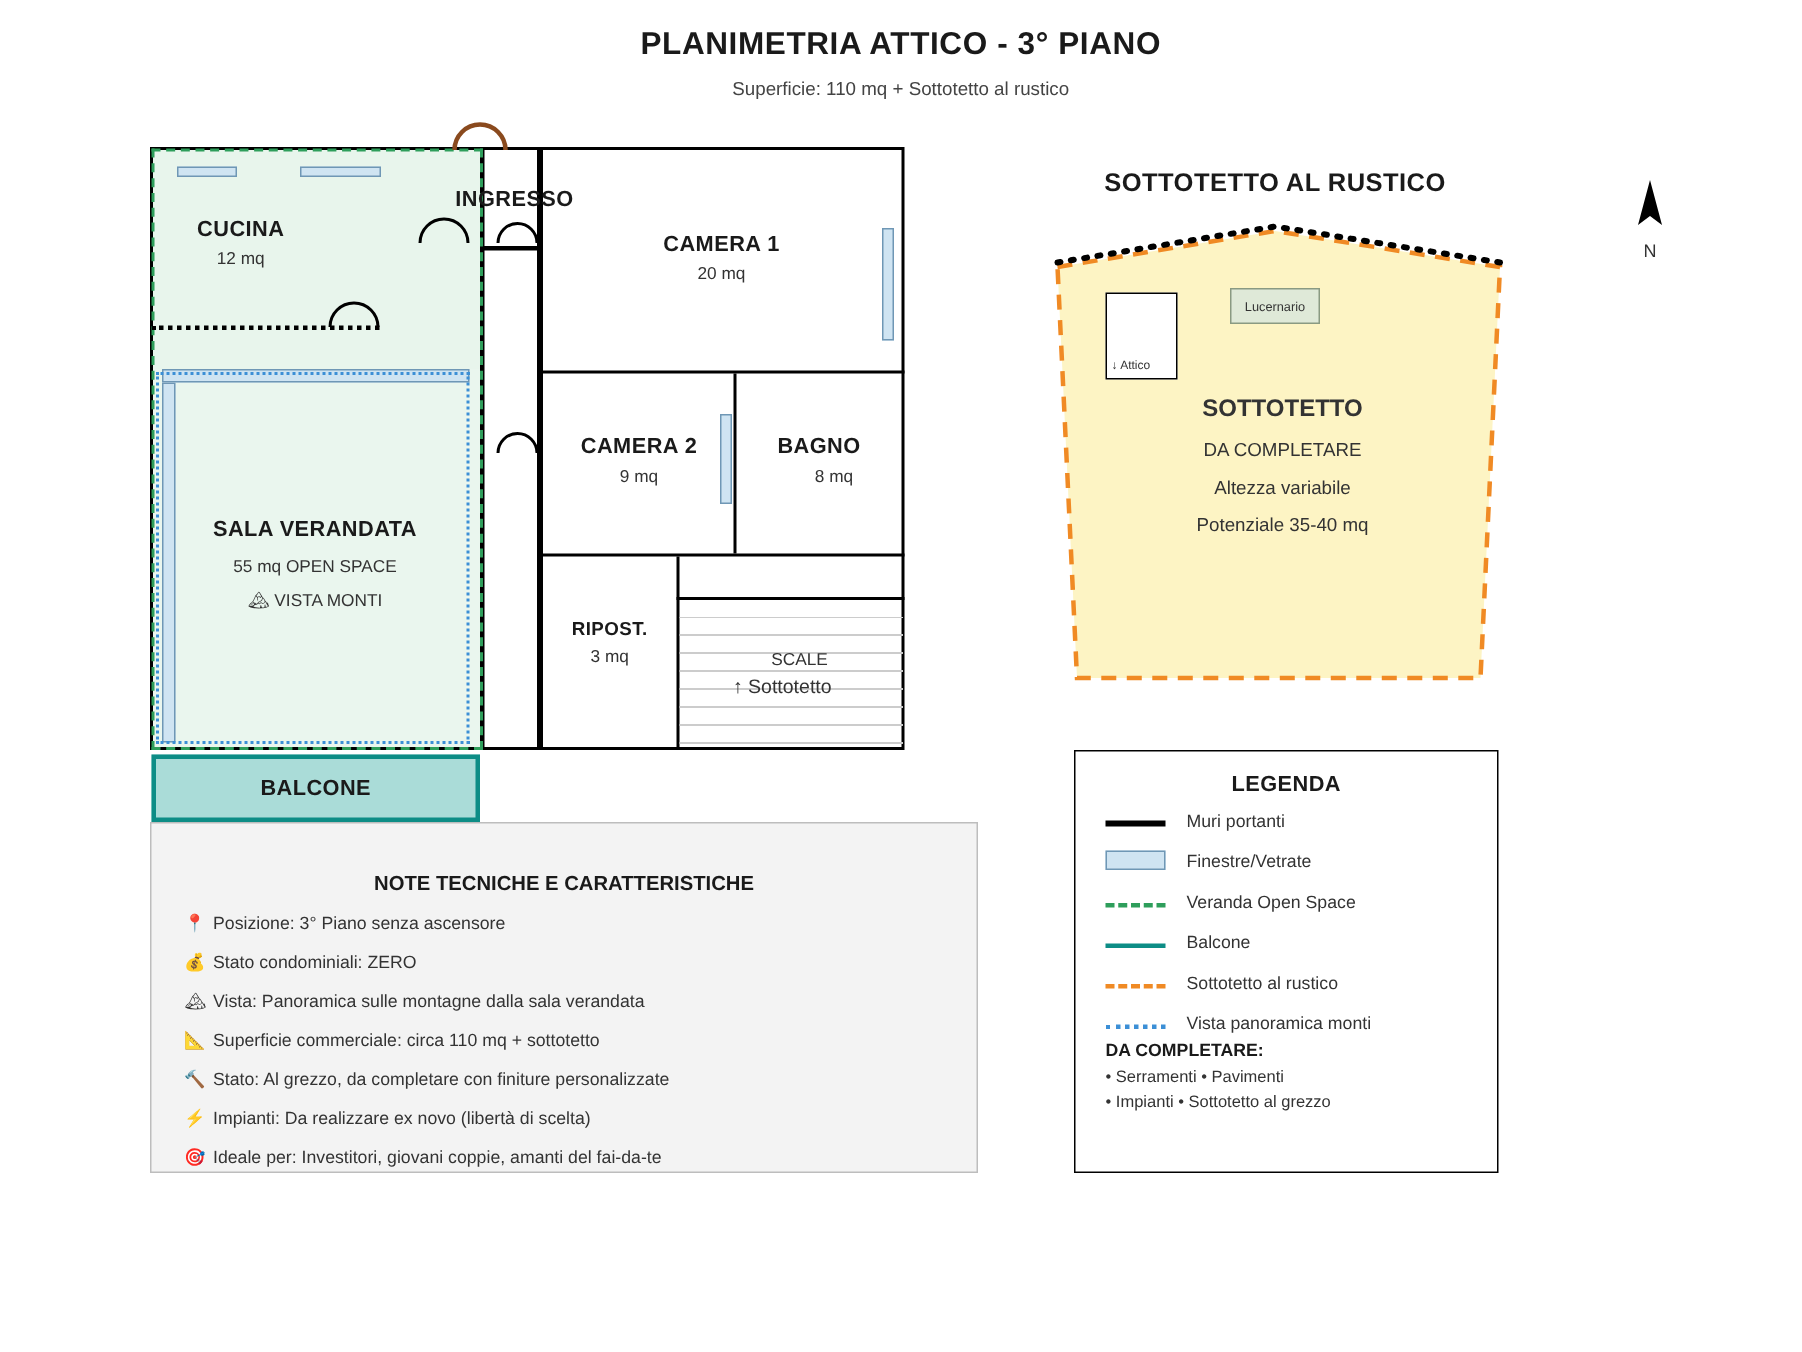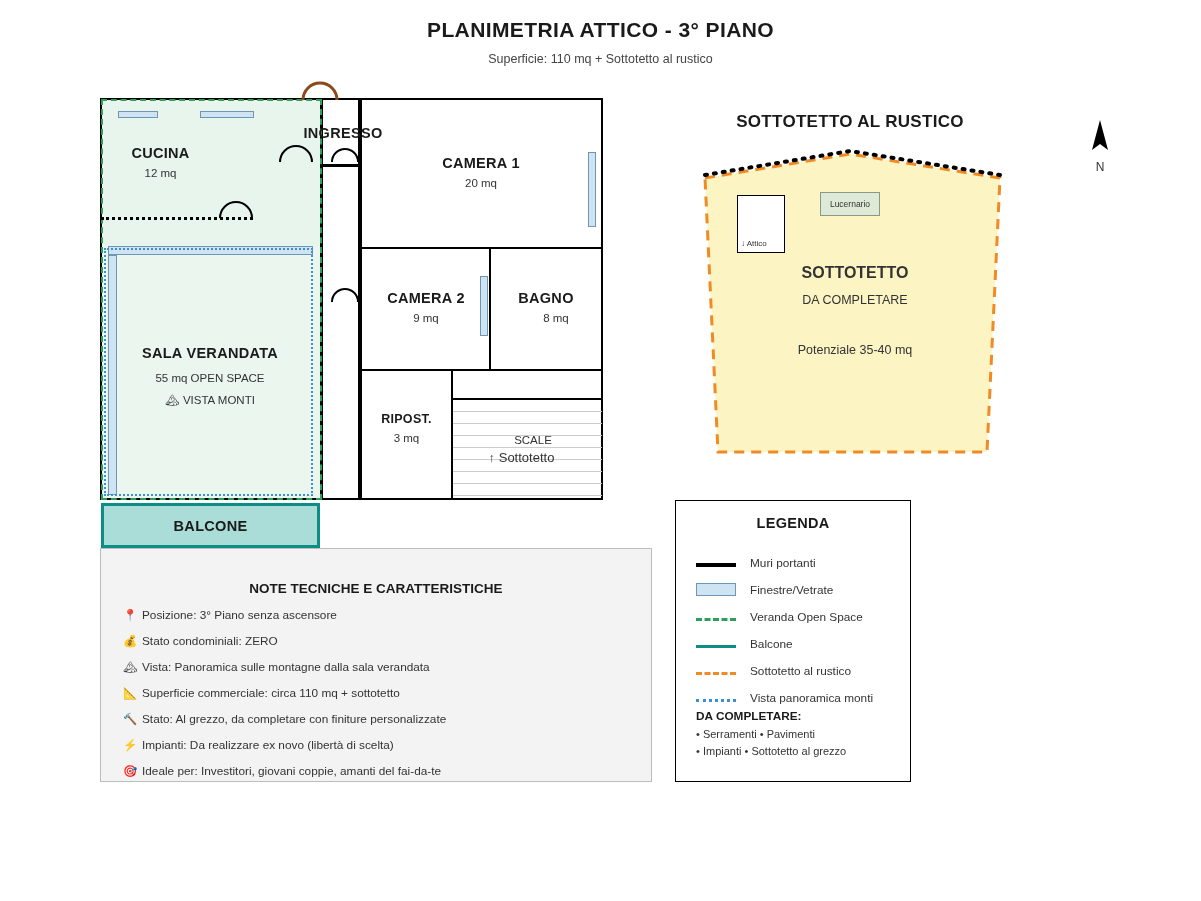--- a/index.html
+++ b/index.html
@@ -160,22 +160,22 @@
     color: #333333;
   }
   .note-ico {
     width: 19px;
     flex: 0 0 19px;
     font-size: 11.5px;
   }
 
   
   #legend-panel {
-    left: 675px; top: 500px;
-    width: 236px; height: 282px;
+    left: 716px; top: 500px;
+    width: 283px; height: 282px;
     background: #ffffff;
     border: 1.6px solid #000000;
     box-sizing: border-box;
   }
   #legend-title {
     margin-top: 14px;
     text-align: center;
     font-size: 14.5px;
     font-weight: bold;
     letter-spacing: 0.3px;
@@ -305,20 +305,21 @@
     <polygon points="15,38 160,14 310,38 297,312 28,312" fill="#fdf4c4" stroke="none"></polygon>
     <polygon points="15,38 160,14 310,38 297,312 28,312" fill="none" stroke="#f08a24" stroke-width="3" stroke-dasharray="10,7"></polygon>
     <polyline points="15,35 160,11 310,35" fill="none" stroke="#000000" stroke-width="4" stroke-dasharray="2,7" stroke-linecap="round"></polyline>
   </svg>
   <div class="abs" id="lucernario-box" style="left:130px;top:52px;width:60px;height:24px;">Lucernario</div>
   <div class="abs" id="scala-attico-box" style="left:47px;top:55px;width:48px;height:58px;">
     <span style="position:absolute;left:3px;bottom:4px;">↓ Attico</span>
   </div>
   <div class="abs attic-text" id="attic-name" style="left:0;top:124px;width:330px;">SOTTOTETTO</div>
   <div class="abs attic-text" style="left:0;top:153px;width:330px;">DA COMPLETARE</div>
+  <div class="abs attic-text" style="left:0;top:178px;width:330px;">Altezza variabile</div>
   <div class="abs attic-text" style="left:0;top:203px;width:330px;">Potenziale 35-40 mq</div>
 </div>
 
 <svg class="abs" style="left:1086px;top:120px;width:28px;height:34px;">
   <polygon points="14,0 22,30 14,24 6,30" fill="#000000"></polygon>
 </svg>
 <div class="abs" id="compass-n">N</div>
 
 <div class="abs" id="notes-panel">
   <div id="notes-title">NOTE TECNICHE E CARATTERISTICHE</div>
@@ -349,21 +350,21 @@
   </div>
   <div class="note-row">
     <span class="note-ico">🎯</span>
     <span>Ideale per: Investitori, giovani coppie, amanti del fai-da-te</span>
   </div>
 </div>
 
 <div class="abs" id="legend-panel">
   <div id="legend-title">LEGENDA</div>
 
-  <div class="legend-row" style="margin-top:20px;">
+  <div class="legend-row" style="margin-top:4px;">
     <span class="legend-swatch sw-wall"></span>
     <span>Muri portanti</span>
   </div>
   <div class="legend-row" style="margin-top:4px;">
     <span class="legend-swatch sw-window"></span>
     <span>Finestre/Vetrate</span>
   </div>
   <div class="legend-row" style="margin-top:4px;">
     <span class="legend-swatch sw-veranda"></span>
     <span>Veranda Open Space</span>

